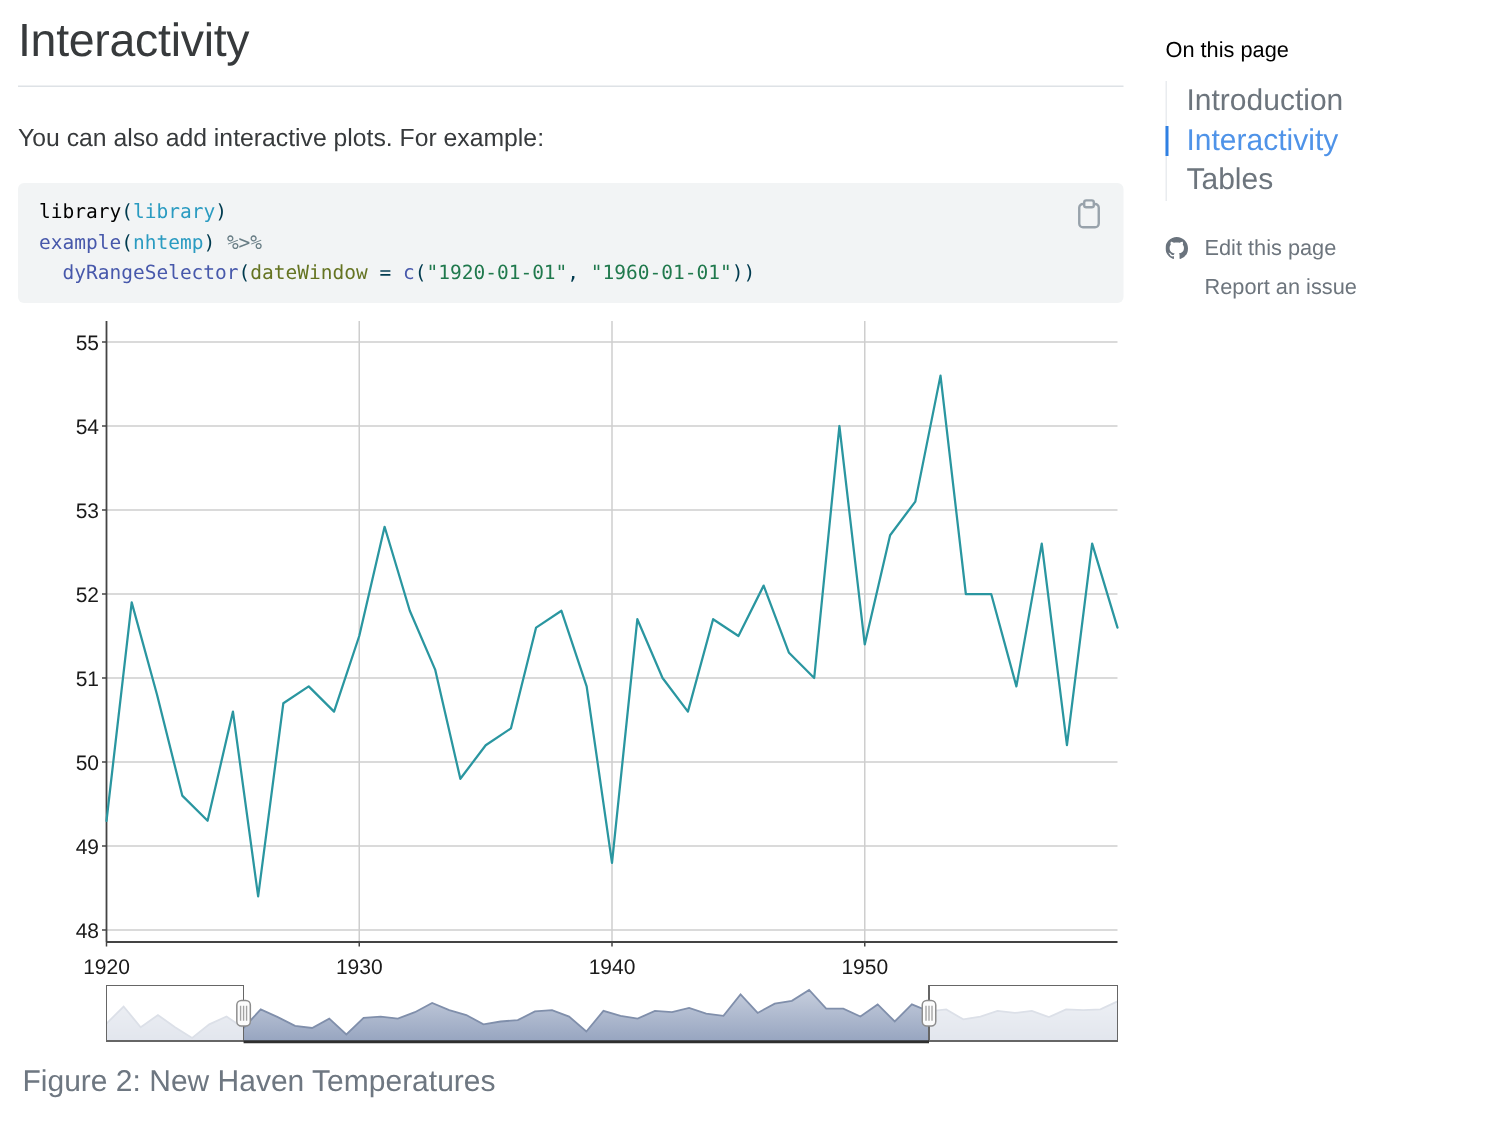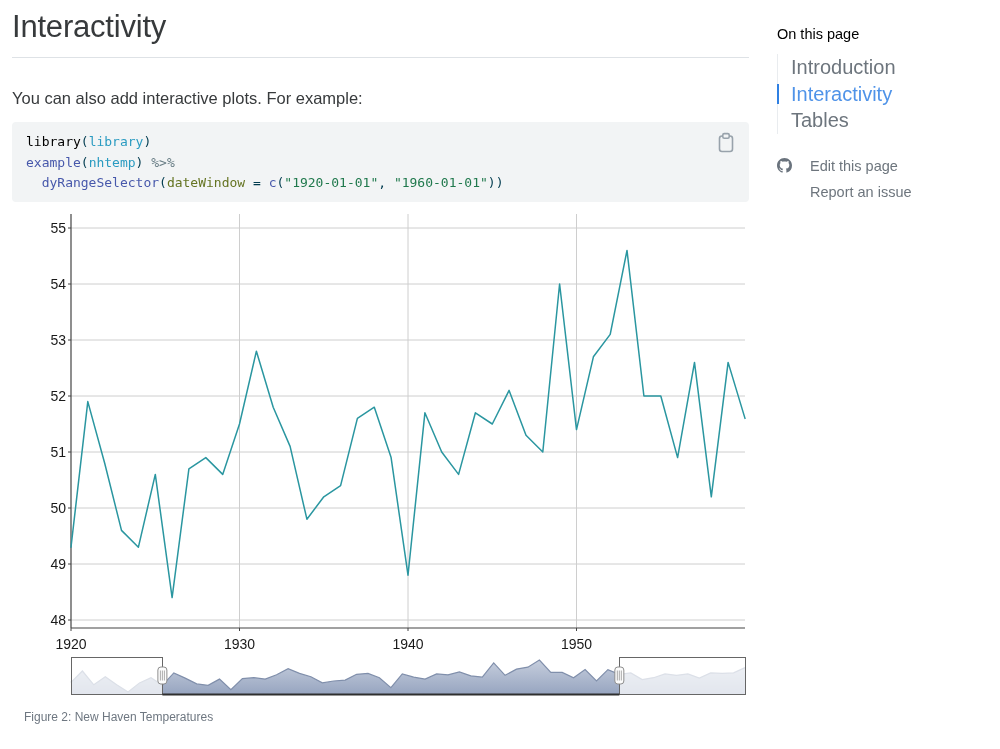--- a/index.html
+++ b/index.html
@@ -13,63 +13,63 @@
   
   #title {
     position:absolute; left:12px; top:9px;
     font-size:31px; font-weight:400; letter-spacing:-0.2px; color:var(--heading,#373a3c);
   }
   #rule {
     position:absolute; left:12px; top:57px; width:737px; height:0;
     border-top:1px solid var(--rule,#dee2e6);
   }
   #intro {
-    position:absolute; left:12px; top:89px;
+    position:absolute; left:12px; top:83px;
     font-size:16.5px; color:#373a3c;
   }
   #codeblock {
     position:absolute; left:12px; top:122px; width:737px; height:80px;
     background:var(--code-bg,#f2f4f5); border-radius:4px;
     padding:10px 14px;
   }
   .code-line {
     font-family:"DejaVu Sans Mono", monospace;
     font-size:13px; line-height:20.5px; white-space:pre;
   }
   #copy-btn {
     position:absolute; top:9px; right:11px; width:24px; height:26px;
     background:none; border:none; padding:0; cursor:pointer;
   }
   
   #chart-wrap   { position:absolute; left:0; top:214px;  width:760px; height:440px; }
   #selector-wrap{ position:absolute; left:0; top:653px;  width:760px; height:48px; }
   #caption {
-    position:absolute; left:24px; top:710px;
-    font-size:12px; color:var(--caption,#6e7781);
+    position:absolute; left:15px; top:710px;
+    font-size:20px; color:var(--caption,#6e7781);
   }
   svg text { font-family:"Liberation Sans", sans-serif; }
   
   #sidebar { position:absolute; left:777px; top:26px; width:215px; }
   #toc-heading { font-size:14.5px; font-weight:400; color:#000000; margin:0 0 12px 0; }
   ul.toc {
     list-style:none; margin:0; padding:0 0 0 13px;
     border-left:1px solid var(--toc-rail,#e9ecef);
   }
   ul.toc li {
     position:relative; font-size:20px; line-height:26.6px;
     color:var(--muted,#6d757d); cursor:pointer;
   }
   ul.toc li.active { color:var(--accent,#4f93e8); }
   ul.toc li.active::before {
     content:""; position:absolute; left:-14px; top:3px; bottom:3px;
     border-left:2px solid var(--accent-border,#2f80e3);
   }
   .page-links { margin-top:19px; }
   .page-link {
-    display:flex; align-items:center; gap:18px;
+    display:flex; align-items:center; gap:11px;
     font-size:14.5px; line-height:26px; color:var(--muted,#6d757d); cursor:pointer;
   }
   .page-link .spacer { width:15px; flex:0 0 15px; }
 </style>
 </head>
 <body style="--accent: #4f93e8; --accent-border: #2f80e3; --heading: #373a3c; --muted: #6d757d; --caption: #6e7781; --code-bg: #f2f4f5; --rule: #dee2e6; --toc-rail: #e9ecef;">
 
 <div id="title">Interactivity</div>
 <div id="rule"></div>
 <div id="intro">You can also add interactive plots. For example:</div>

